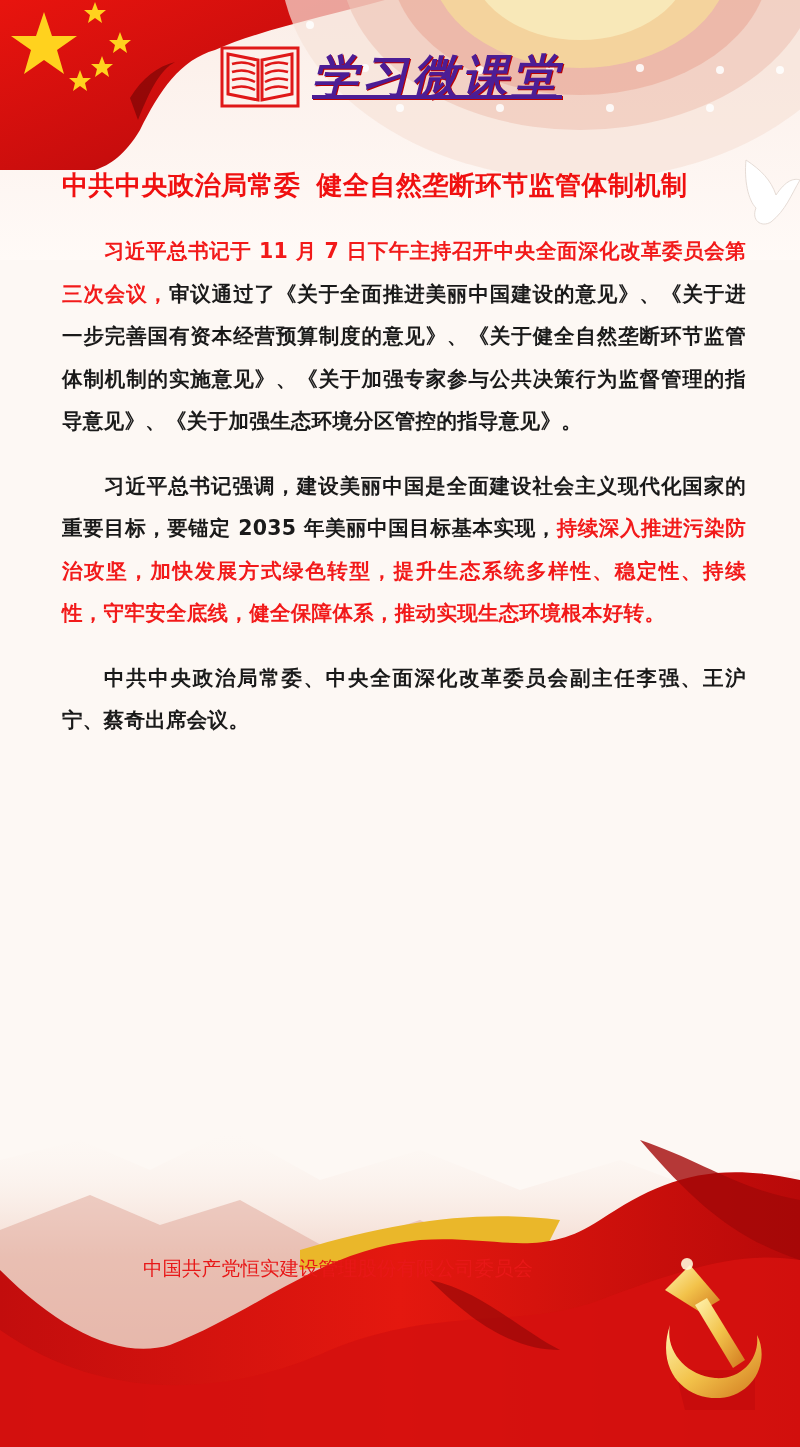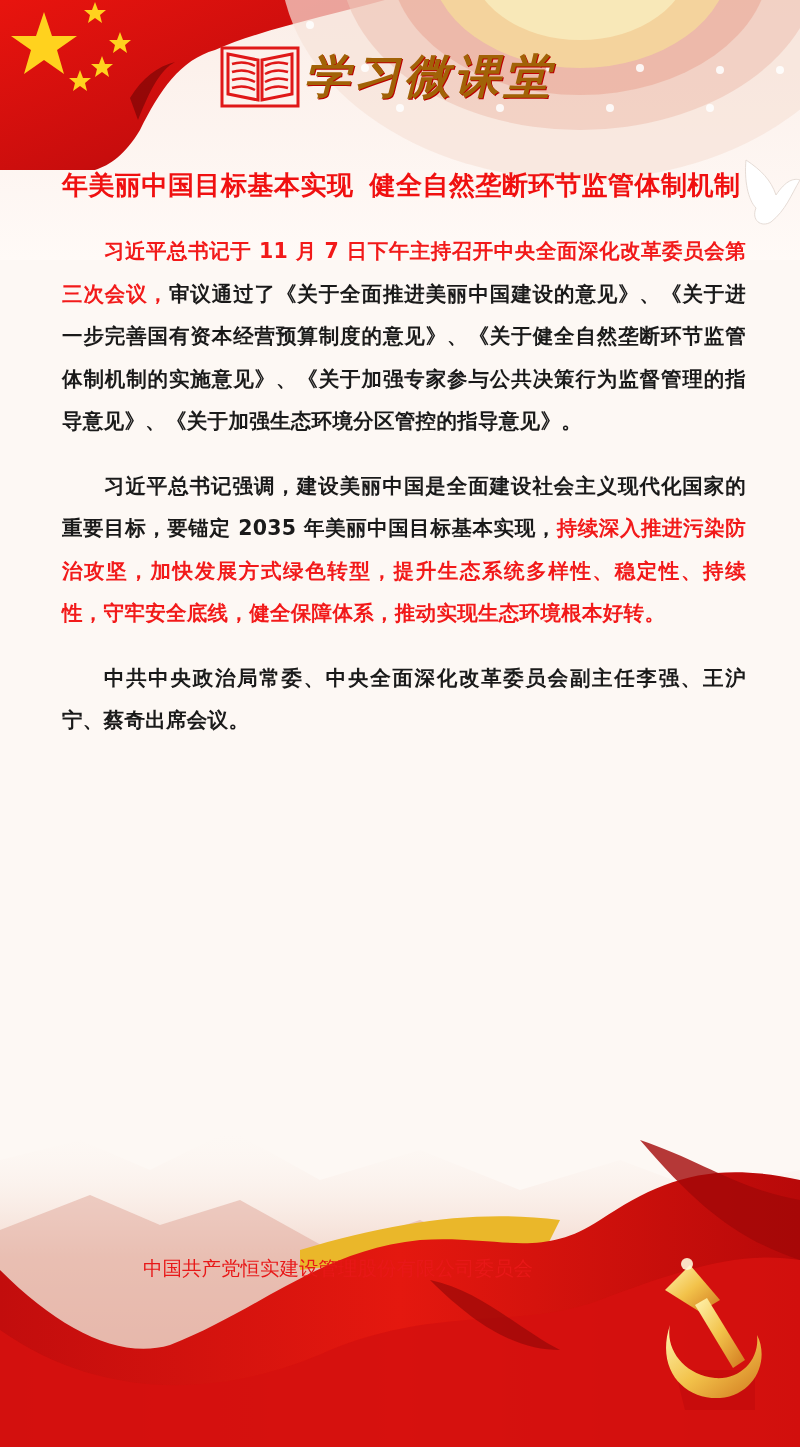--- a/index.html
+++ b/index.html
@@ -19,24 +19,25 @@
   
   .hall {
     position: absolute; right: 0; top: -120px; width: 520px; height: 320px;
   }
   .header-logo {
     position: absolute; left: 220px; top: 46px; height: 62px;
     display: flex; align-items: center;
   }
   .book-icon { width: 80px; height: 62px; }
   .logo-text {
-    margin-left: 4px; color: #a16207; font-size: 46px; font-weight: bold;
+    margin-left: 12px; color: #4c1d95; font-size: 46px; font-weight: bold;
     font-family: "DejaVu Serif", "Liberation Serif", serif;
     letter-spacing: 4px; font-style: italic;
     text-shadow: 1px 1px 0 #b00;
+    text-decoration: underline;
   }
   .title {
     position: absolute; left: 62px; top: 168px; width: 740px;
     color: #f01010; font-size: 26px; font-weight: bold; letter-spacing: 0.5px;
     white-space: nowrap;
   }
   .title .gap { display: inline-block; width: 16px; }
   .dove {
     position: absolute; left: 726px; top: 150px; width: 74px; height: 80px;
   }
@@ -114,21 +115,21 @@
       <path d="M68,18 Q56,14 45,20"></path>
         <path d="M68,26 Q56,22 45,28"></path>
         <path d="M68,34 Q56,30 45,36"></path>
         <path d="M68,42 Q56,38 45,44"></path>
     </g>
   </svg>
   <span class="logo-text">学习微课堂</span>
 </div>
 
 <div class="title">
-  <span>年美丽中国目标基本实现</span><span class="gap"></span><span>健全自然垄断环节监管体制机制</span>
+  <span>中共中央政治局常委</span><span class="gap"></span><span>健全自然垄断环节监管体制机制</span>
 </div>
 
 <svg class="dove" viewBox="0 0 74 80">
   <path d="M20,10 C35,20 45,30 50,45 C60,30 68,28 74,30 C65,45 60,60 45,72 C35,78 25,70 30,58 C22,50 18,30 20,10 Z" fill="#ffffff" stroke="#e6dcd6" stroke-width="1"></path>
 </svg>
 
 <div class="content">
   <p><span class="red">习近平总书记于 11 月 7 日下午主持召开中央全面深化改革委员会第三次会议，</span><span>审议通过了《关于全面推进美丽中国建设的意见》、《关于进一步完善国有资本经营预算制度的意见》、《关于健全自然垄断环节监管体制机制的实施意见》、《关于加强专家参与公共决策行为监督管理的指导意见》、《关于加强生态环境分区管控的指导意见》。</span></p>
   <p><span>习近平总书记强调，建设美丽中国是全面建设社会主义现代化国家的重要目标，要锚定 2035 年美丽中国目标基本实现，</span><span class="red">持续深入推进污染防治攻坚，加快发展方式绿色转型，提升生态系统多样性、稳定性、持续性，守牢安全底线，健全保障体系，推动实现生态环境根本好转。</span></p>
   <p><span>中共中央政治局常委、中央全面深化改革委员会副主任李强、王沪宁、蔡奇出席会议。</span></p>

